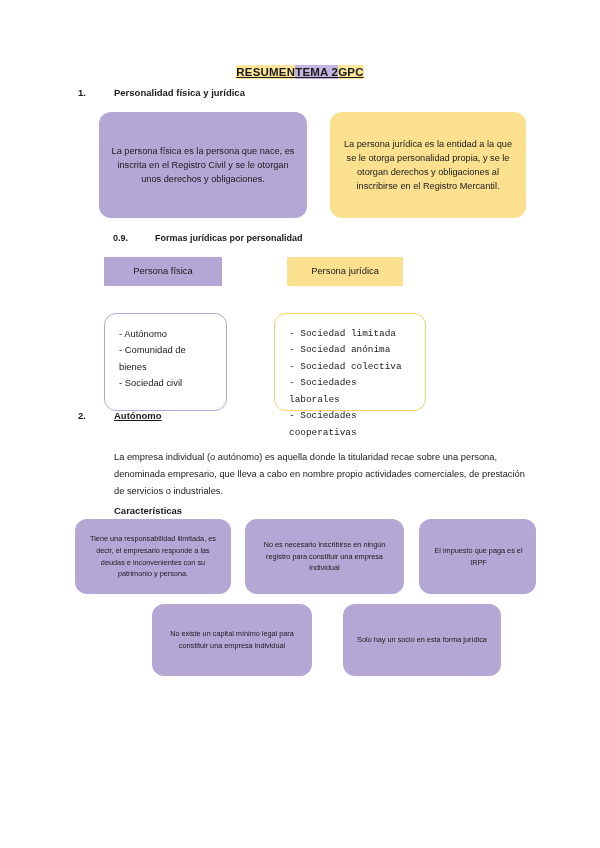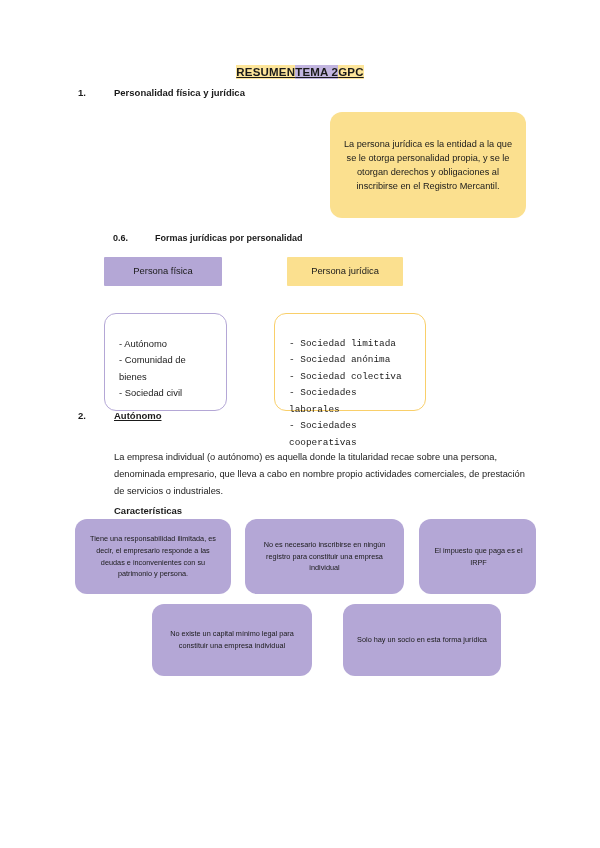--- a/index.html
+++ b/index.html
@@ -106,21 +106,21 @@
     border: 1.2px solid #b4a7d6;
   }
   .box-yellow-outline {
     background: #ffffff;
     border: 1.2px solid #f9cf6a;
   }
   .box-list {
     align-items: flex-start;
     justify-content: flex-start;
     text-align: left;
-    padding: 22px 14px;
+    padding: 12px 14px;
     white-space: pre-line;
     line-height: 1.75;
     font-size: 9.4px;
   }
   .box-chip {
     font-size: 9.4px;
     border-radius: 1px;
   }
   .box-small-text {
     font-size: 7.3px;
@@ -133,27 +133,30 @@
 <div class="page">
 
   <div class="doc-title">
     <span class="hl hl-yellow">RESUMEN</span><span class="hl hl-purple">TEMA 2</span><span class="hl hl-yellow">GPC</span>
   </div>
 
   <div class="num-heading" style="left:78px; top:87px;">
     <span class="num">1.</span><span>Personalidad física y jurídica</span>
   </div>
 
+  <div class="box box-purple-fill" style="left:99px; top:112px; width:208px; height:106px;">
+    <span>La persona física es la persona que nace, es inscrita en el Registro Civil y se le otorgan unos derechos y obligaciones.</span>
+  </div>
 
   <div class="box box-yellow-fill" style="left:330px; top:112px; width:196px; height:106px;">
     <span>La persona jurídica es la entidad a la que se le otorga personalidad propia, y se le otorgan derechos y obligaciones al inscribirse en el Registro Mercantil.</span>
   </div>
 
   <div class="sub-heading" style="left:113px; top:233px;">
-    <span class="num">0.6.</span><span>Formas jurídicas por personalidad</span>
+    <span class="num">0.9.</span><span>Formas jurídicas por personalidad</span>
   </div>
 
   <div class="box box-purple-fill box-chip" style="left:104px; top:257px; width:118px; height:29px;">
     <span>Persona física</span>
   </div>
 
   <div class="box box-yellow-fill box-chip" style="left:287px; top:257px; width:116px; height:29px;">
     <span>Persona jurídica</span>
   </div>
 

